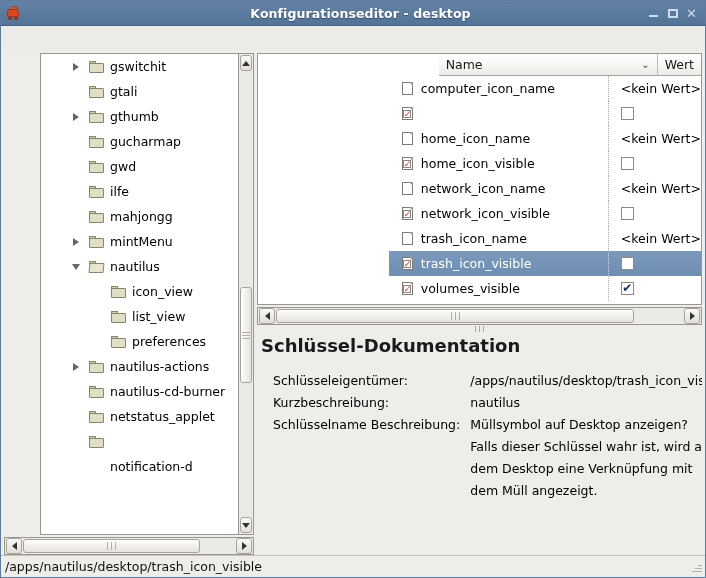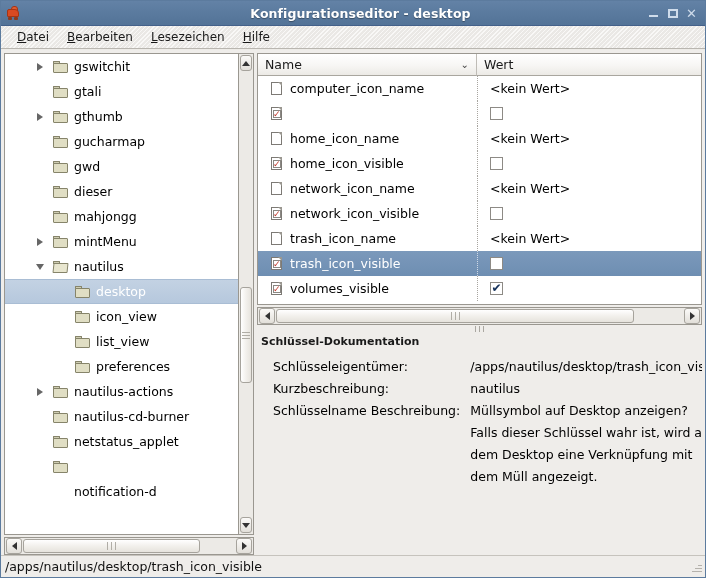--- a/index.html
+++ b/index.html
@@ -89,21 +89,21 @@
     padding: 3px 3px 0 3px;
     display: flex;
   }
 
   
   .tree-pane {
     width: 250px; flex: none;
     display: flex; flex-direction: column;
   }
   .tree-scrollwrap {
-    flex: 1 1 auto; display: flex; min-height: 0;
+    flex: 1 1 auto; display: flex; min-height: 0; margin-left: 36px;
   }
   .tree-view {
     flex: 1 1 auto; background: #ffffff;
     border: 1px solid #9a9790; border-right: none;
     overflow: hidden; position: relative;
   }
   .tree-row {
     height: 25px; display: flex; align-items: center;
     white-space: nowrap; font-size: 12.5px;
   }
@@ -197,21 +197,21 @@
 
   
   .right-pane {
     flex: 1 1 auto; min-width: 0; display: flex; flex-direction: column;
     padding-left: 3px;
   }
   .list-area { height: 280px; flex: none; display: flex; flex-direction: column; }
   .list-frame {
     flex: 1 1 auto; min-height: 0;
     background: #ffffff; border: 1px solid #9a9790;
-    display: flex; flex-direction: column; overflow: hidden;
+    display: flex; flex-direction: column; overflow: hidden; align-items: flex-end;
   }
   .col-header { display: flex; height: 22px; flex: none; }
   .col {
     background: linear-gradient(to bottom, #ffffff 0%, #f7f6f4 55%, #eceae6 100%);
     border-right: 1px solid #bfbcb6;
     border-bottom: 1px solid #a9a69f;
     display: flex; align-items: center; padding: 0 7px;
     font-size: 12.5px; color: #1a1a1a;
   }
   .col.name { width: 219px; flex: none; }
@@ -267,21 +267,21 @@
     flex: none;
   }
   .pane-grip i { display: block; width: 1px; height: 6px; background: #aaa7a1; margin: 0 1.5px; }
 
   
   .doc-pane {
     flex: 1 1 auto; min-height: 0;
     background: #efedea; overflow: hidden; position: relative;
     padding: 2px 0 0 4px;
   }
-  .doc-title { font-size: 11px; font-weight: bold; color: #1a1a1a; margin-bottom: 8px; }
+  .doc-title { font-size: 18px; font-weight: bold; color: #1a1a1a; margin-bottom: 14px; }
   .doc-grid { display: flex; font-size: 12.5px; }
   .doc-labels { flex: none; padding-left: 12px; }
   .doc-labels div { height: 22px; line-height: 22px; white-space: nowrap; }
   .doc-values { flex: 1 1 auto; padding-left: 10px; min-width: 0; overflow: hidden; }
   .doc-values div { height: 22px; line-height: 22px; white-space: nowrap; }
   .doc-values div.multi { height: auto; white-space: normal; line-height: 22px; width: 245px; }
 
   
   .statusbar {
     position: absolute; left: 0; right: 0; bottom: 0; height: 22px;
@@ -319,26 +319,20 @@
         </div>
       <div class="tbtn">
           <span class="max"></span>
         </div>
       <div class="tbtn">
           <span class="cls">✕</span>
         </div>
     </div>
   </div>
 
-  <div class="menubar">
-    <div class="menuitem"><u>D</u>atei</div>
-    <div class="menuitem"><u>B</u>earbeiten</div>
-    <div class="menuitem"><u>L</u>esezeichen</div>
-    <div class="menuitem"><u>H</u>ilfe</div>
-  </div>
 
   <div class="body-area">
 
     <div class="tree-pane">
       <div class="tree-scrollwrap">
         <div class="tree-view" id="tree-view">
             <div class="tree-row">
               <span style="width: 28px; flex: 0 0 auto;"></span>
               <span class="expander closed"></span>
               <span style="width: 6px; flex: 0 0 auto;"></span>
@@ -389,21 +383,21 @@
               <span class="tree-label">gwd</span>
             </div>
             <div class="tree-row">
               <span style="width: 28px; flex: 0 0 auto;"></span>
               <span class="expander none"></span>
               <span style="width: 6px; flex: 0 0 auto;"></span>
               <span class="folder">
                 <span class="tab"></span>
                 <span class="main"></span>
               </span>
-              <span class="tree-label">dieser</span>
+              <span class="tree-label">ilfe</span>
             </div>
             <div class="tree-row">
               <span style="width: 28px; flex: 0 0 auto;"></span>
               <span class="expander none"></span>
               <span style="width: 6px; flex: 0 0 auto;"></span>
               <span class="folder">
                 <span class="tab"></span>
                 <span class="main"></span>
               </span>
               <span class="tree-label">mahjongg</span>
@@ -420,30 +414,20 @@
             </div>
             <div class="tree-row">
               <span style="width: 28px; flex: 0 0 auto;"></span>
               <span class="expander open"></span>
               <span style="width: 6px; flex: 0 0 auto;"></span>
               <span class="folder open">
                 <span class="tab"></span>
                 <span class="main"></span>
               </span>
               <span class="tree-label">nautilus</span>
-            </div>
-            <div class="tree-row selected">
-              <span style="width: 50px; flex: 0 0 auto;"></span>
-              <span class="expander none"></span>
-              <span style="width: 6px; flex: 0 0 auto;"></span>
-              <span class="folder">
-                <span class="tab"></span>
-                <span class="main"></span>
-              </span>
-              <span class="tree-label">desktop</span>
             </div>
             <div class="tree-row">
               <span style="width: 50px; flex: 0 0 auto;"></span>
               <span class="expander none"></span>
               <span style="width: 6px; flex: 0 0 auto;"></span>
               <span class="folder">
                 <span class="tab"></span>
                 <span class="main"></span>
               </span>
               <span class="tree-label">icon_view</span>

